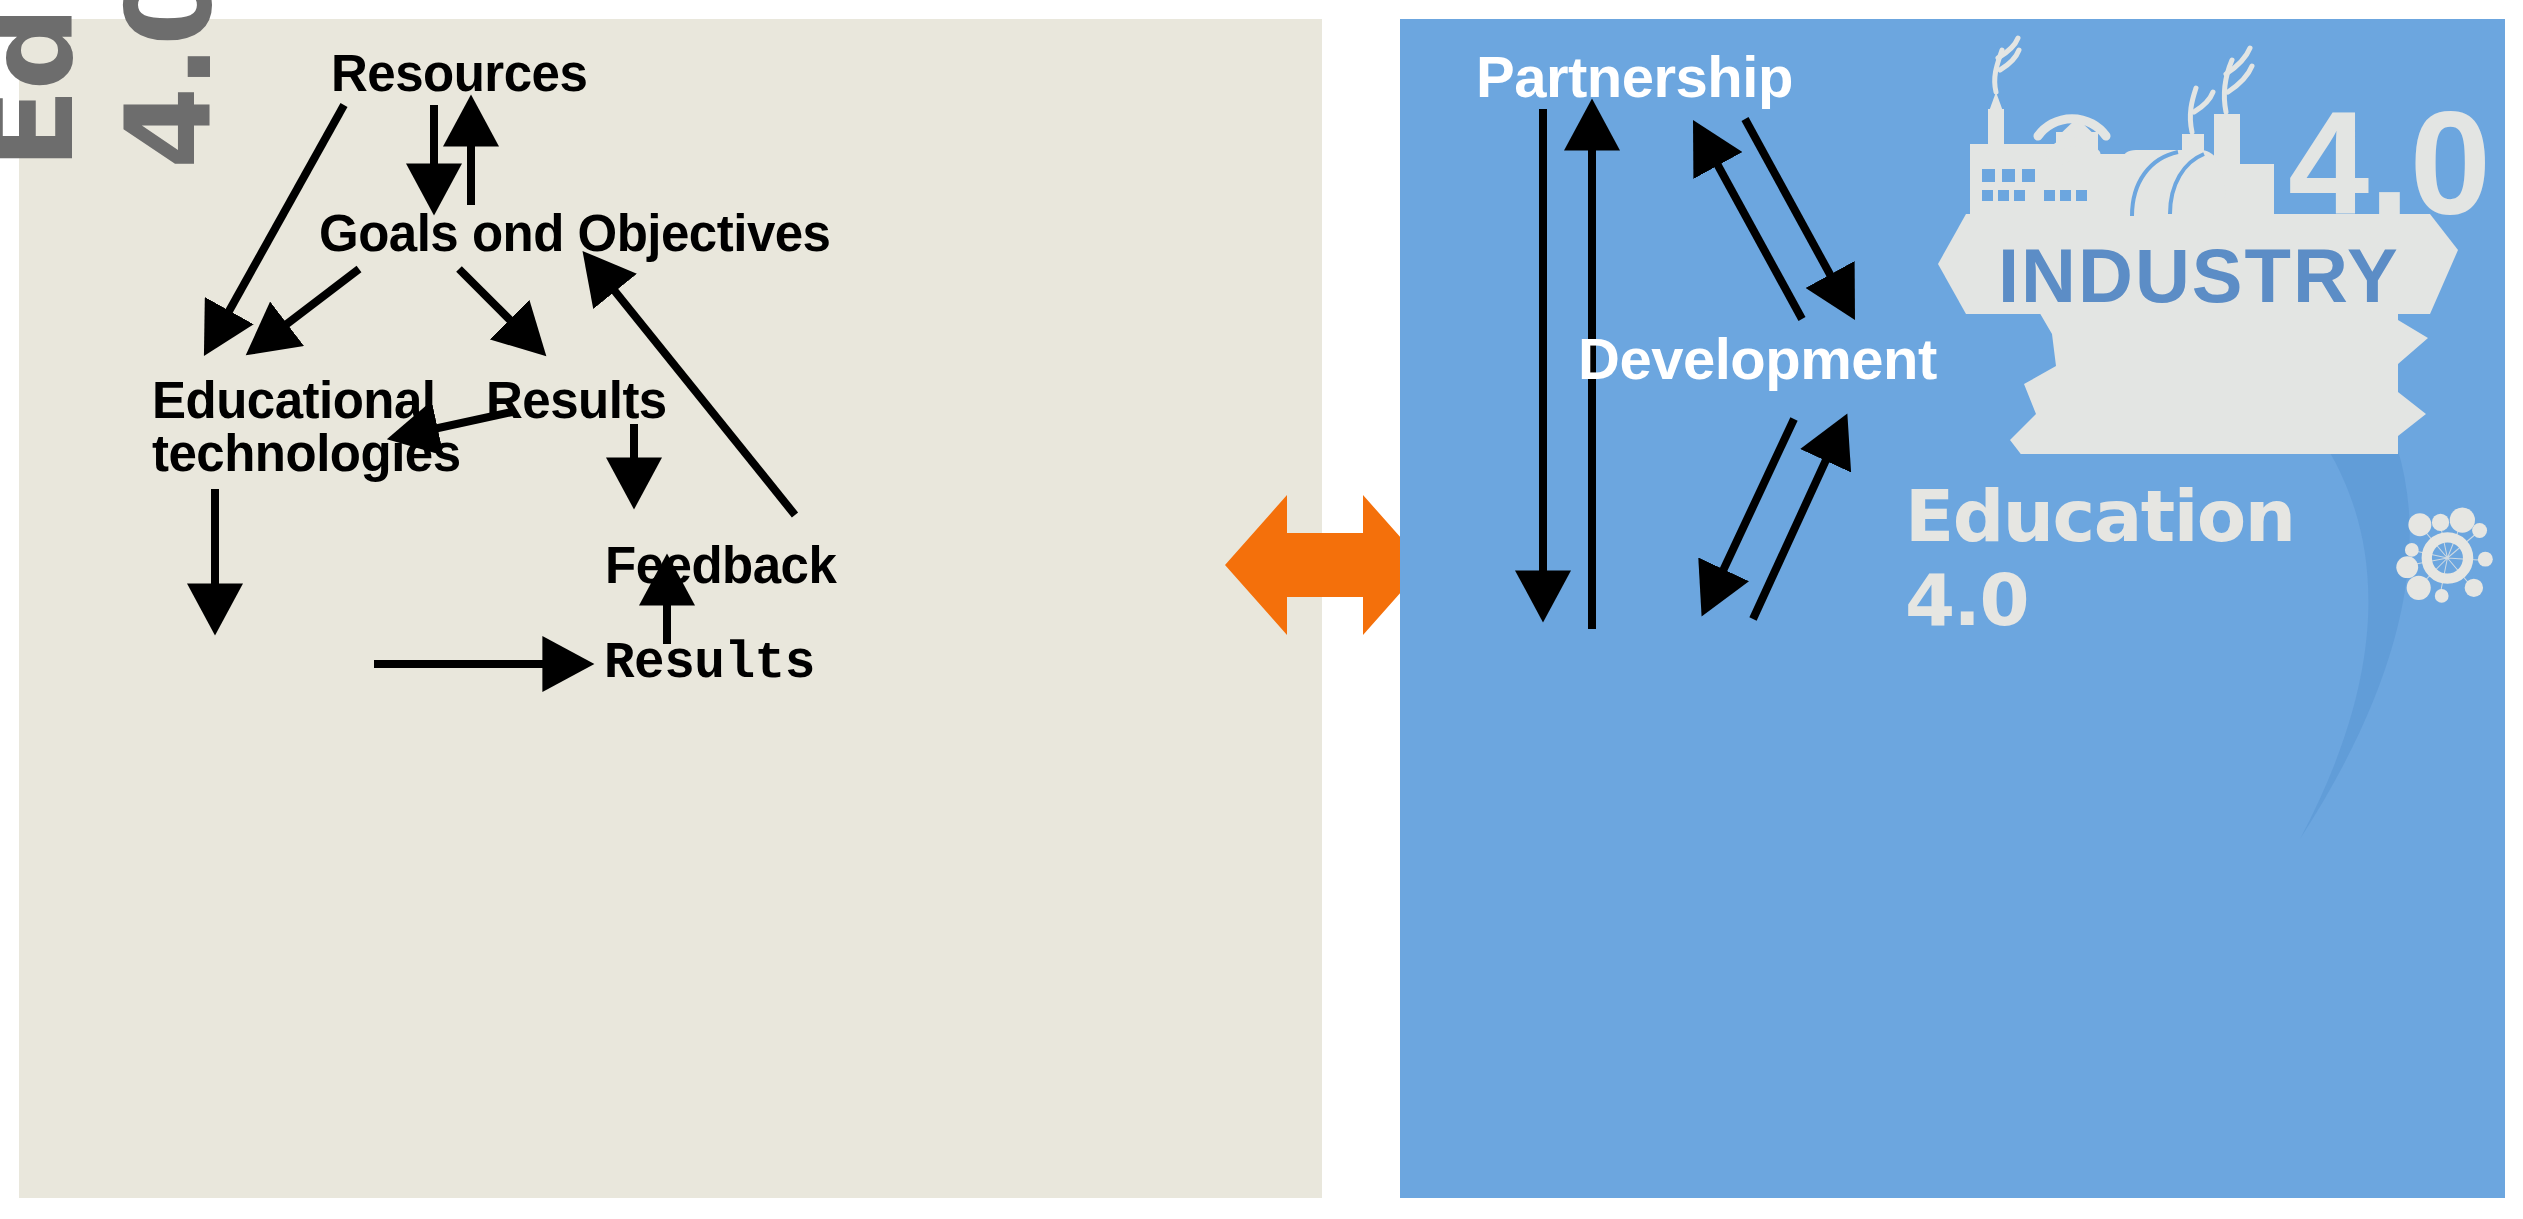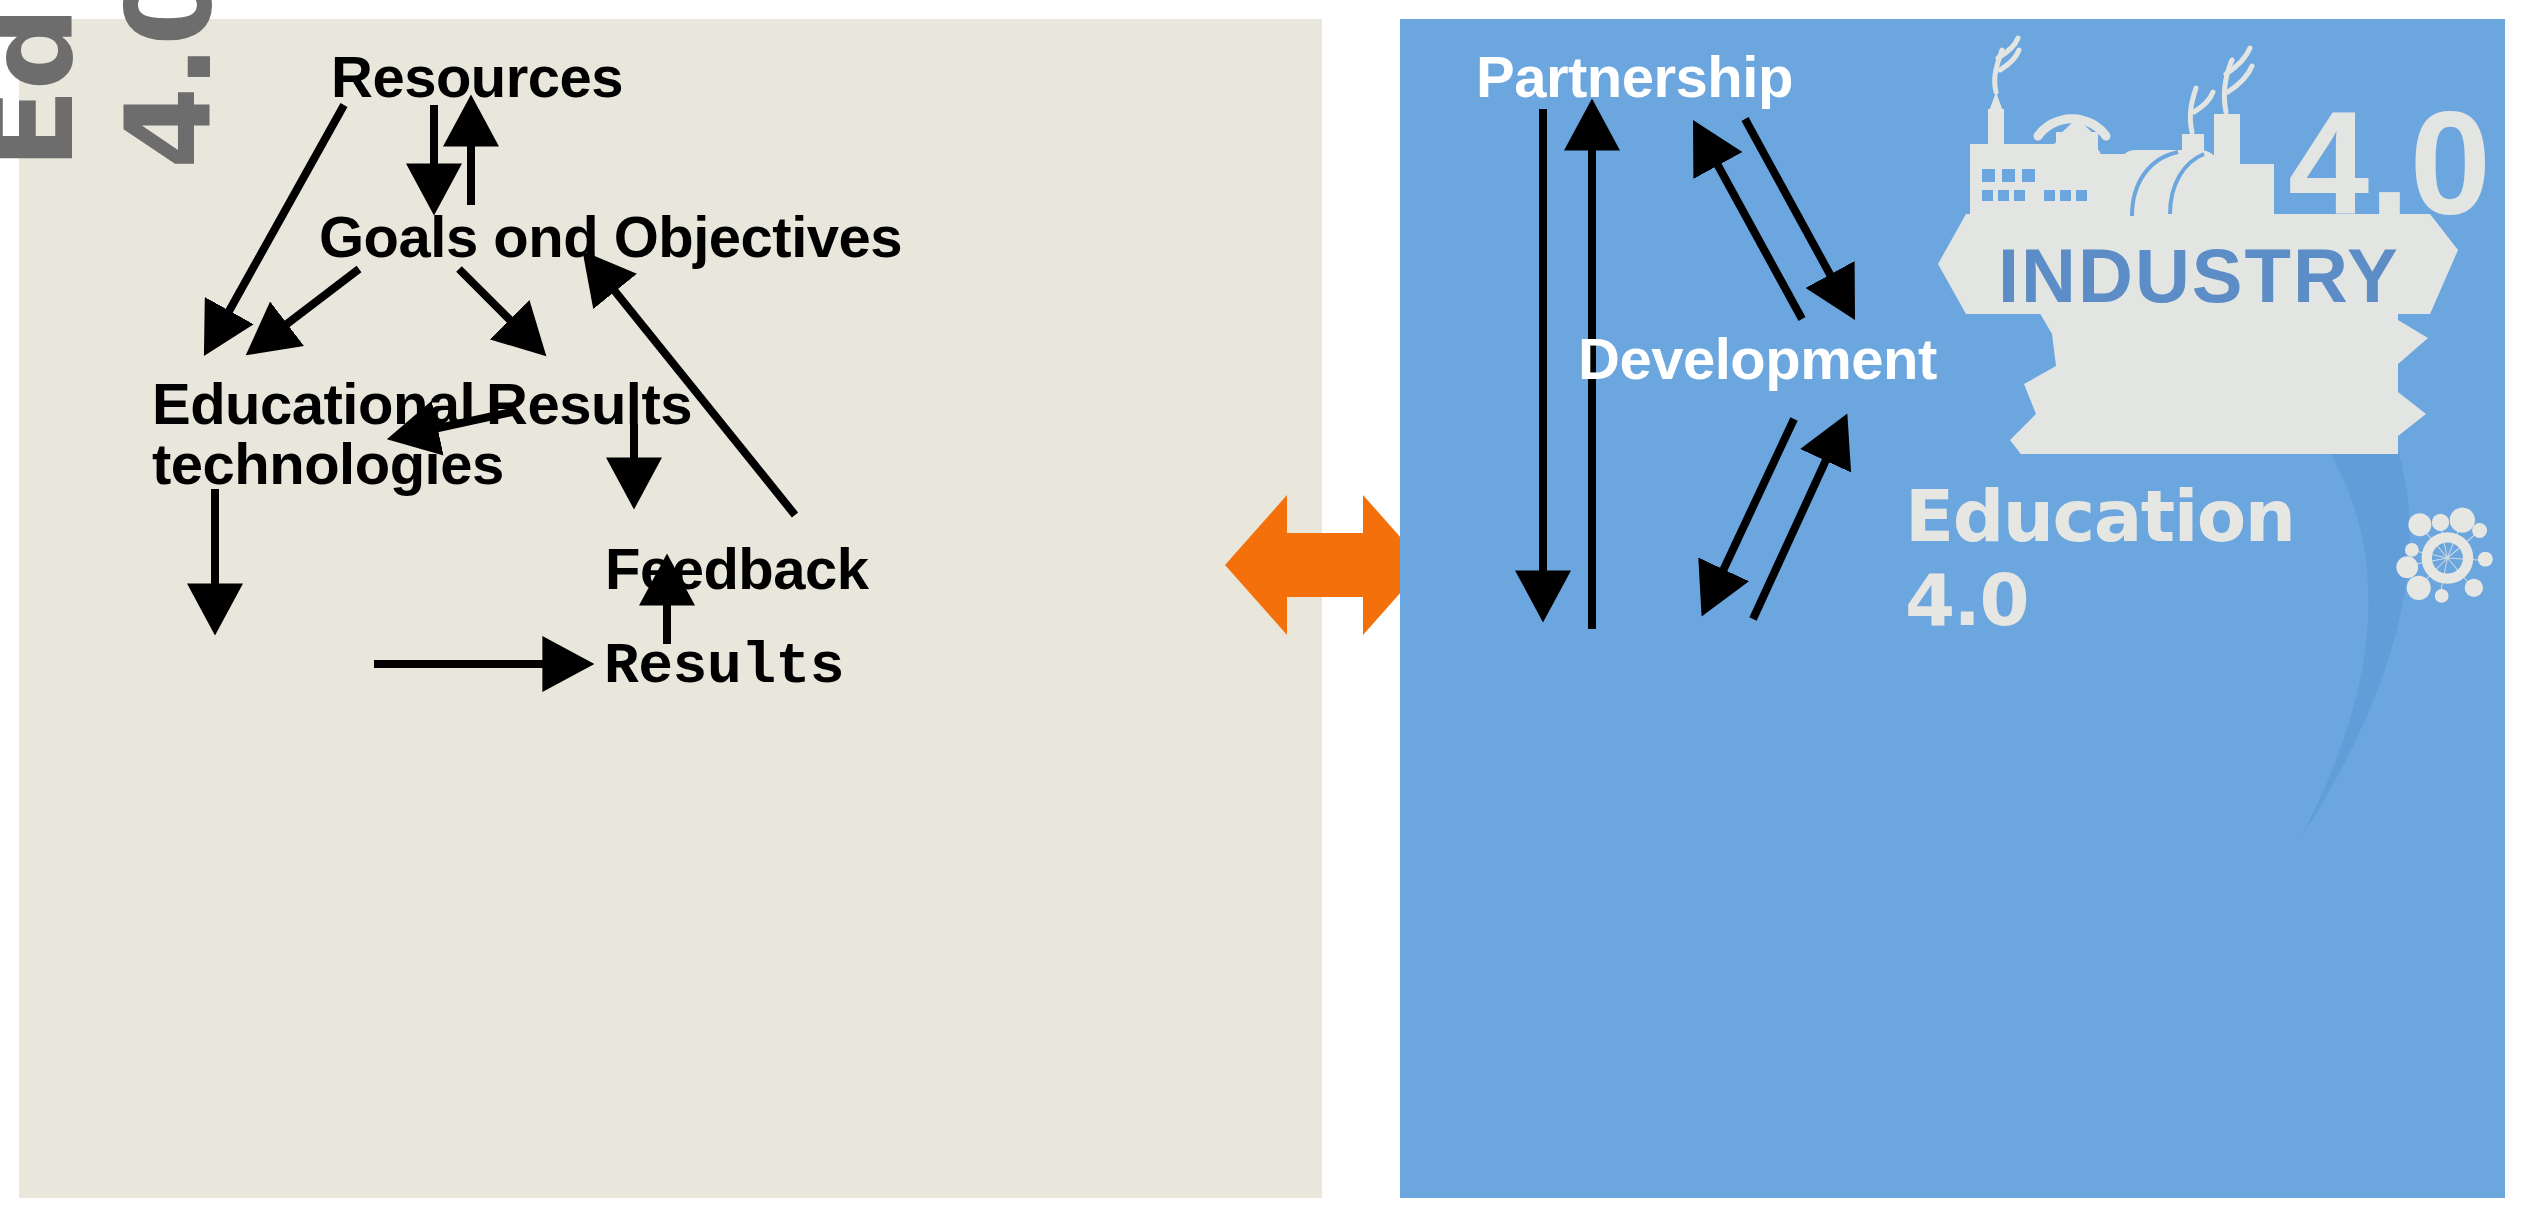--- a/index.html
+++ b/index.html
@@ -6,21 +6,21 @@
   body{width:2523px;height:1219px;position:relative;overflow:hidden;
        font-family:"Liberation Sans","DejaVu Sans",sans-serif;}
 
   .panel{position:absolute;top:19px;height:1179px;}
   #left-panel{left:19px;width:1303px;background:#E9E7DC;}
   #right-panel{left:1400px;width:1105px;background:#6CA6DF;}
 
   .svg-layer{position:absolute;inset:0;width:100%;height:100%;overflow:visible;}
 
   .node-label{position:absolute;font-weight:bold;line-height:1.04;white-space:pre-line;}
-  .left-node{color:#000000;font-size:58px;letter-spacing:-0.5px;}
+  .left-node{color:#000000;font-size:51px;letter-spacing:-0.5px;}
   .right-node{color:#ffffff;font-size:58px;letter-spacing:-0.5px;}
 
   
   #left-watermark{position:absolute;left:-24px;top:150px;width:460px;height:210px;
       transform:rotate(-90deg);transform-origin:left top;
       display:flex;align-items:center;gap:10px;pointer-events:none;}
   #left-watermark .wm-text{color:#6D6D6D;font-size:118px;font-weight:bold;
       letter-spacing:-2px;font-family:"DejaVu Sans",sans-serif;}
 
   #right-watermark{position:absolute;left:505px;top:455px;

